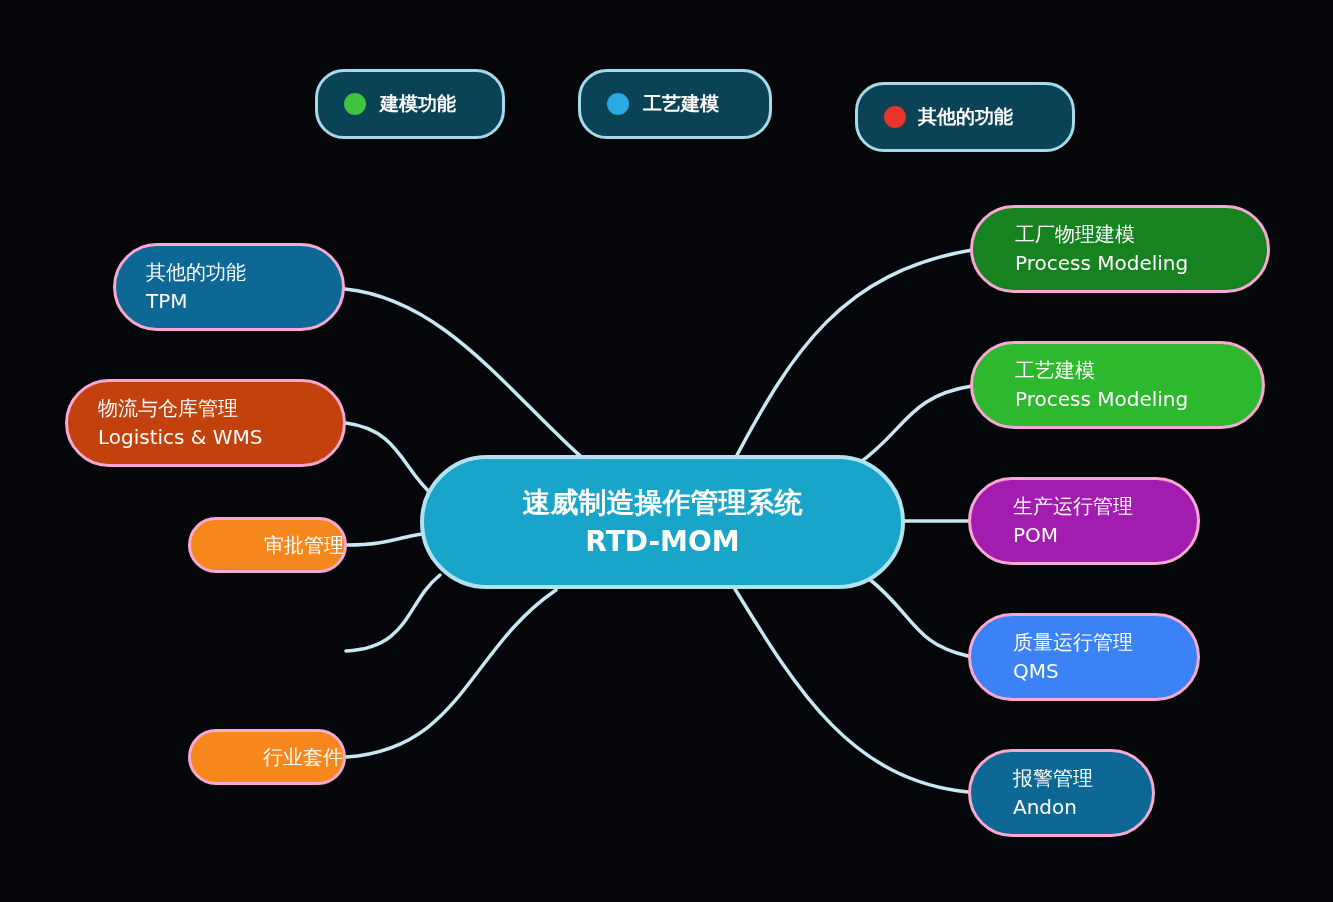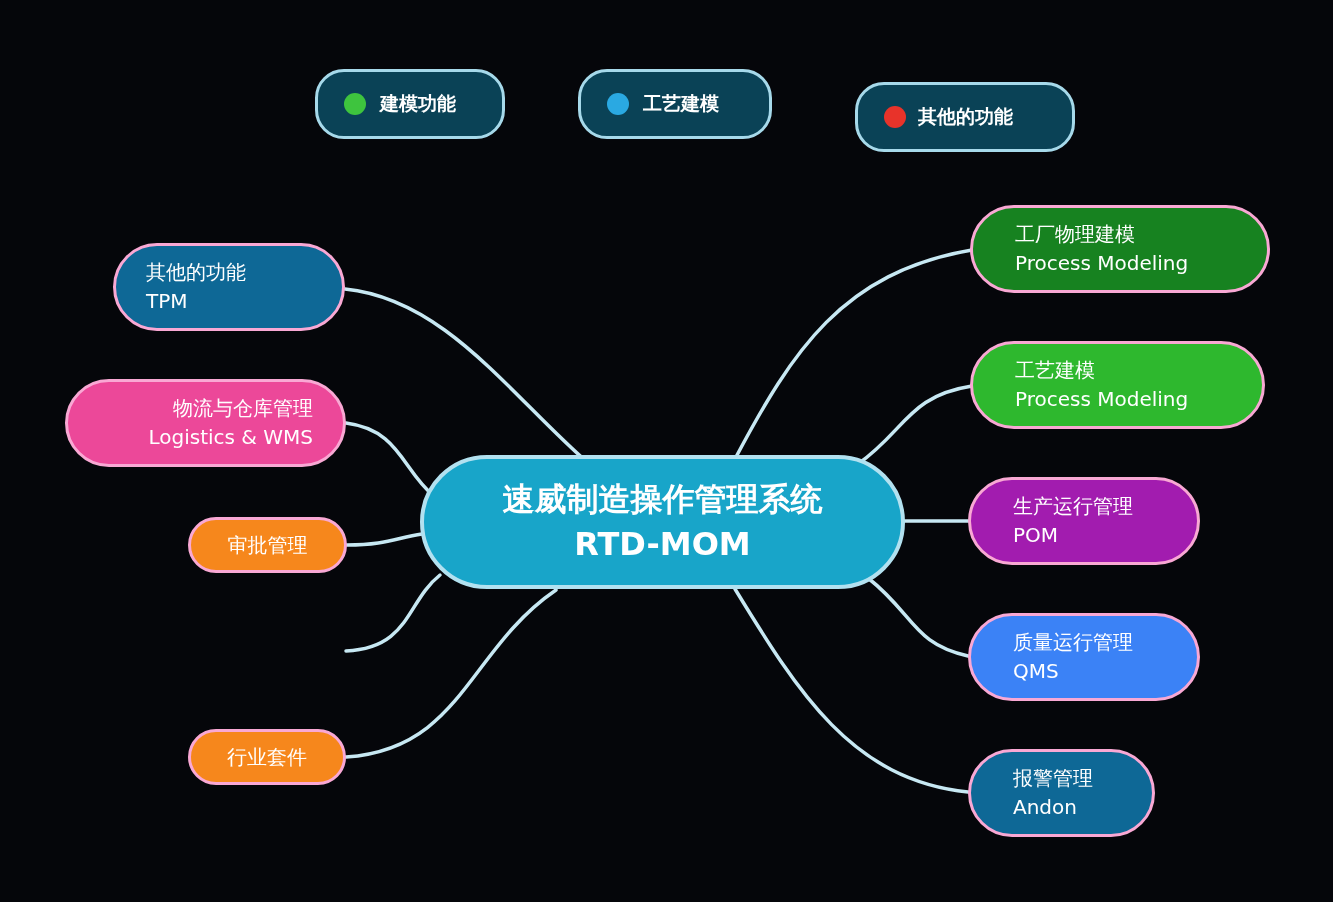--- a/index.html
+++ b/index.html
@@ -64,34 +64,34 @@
     line-height: 1.45;
   }
   .node.two.pad-lg {
     padding: 0 42px;
   }
   .node.one {
     height: 56px;
     border-radius: 28px;
     display: flex;
     align-items: center;
-    justify-content: center;
+    justify-content: flex-end;
     font-size: 20px;
   }
   .center-node {
     position: absolute;
     left: 420px;
     top: 455px;
     width: 485px;
     height: 134px;
     border: 4px solid #b2e1f0;
     border-radius: 68px;
     color: #ffffff;
     font-weight: bold;
-    font-size: 32px;
+    font-size: 28px;
     line-height: 1.4;
     display: flex;
     flex-direction: column;
     align-items: center;
     justify-content: center;
     text-align: center;
     box-sizing: border-box;
   }
 </style>
 </head>
@@ -127,21 +127,21 @@
 
   <div class="center-node" style="background-color: rgb(24, 165, 201);">
     <div>速威制造操作管理系统</div>
     <div>RTD-MOM</div>
   </div>
 
   <div class="node two" style="left: 113px; top: 243px; width: 232px; background-color: rgb(14, 104, 150);">
     <div>其他的功能</div>
     <div>TPM</div>
   </div>
-  <div class="node two" style="left: 65px; top: 379px; width: 281px; background-color: #ec4899; align-items: flex-end;">
+  <div class="node two" style="left: 65px; top: 379px; width: 281px; background-color: #c2410c;">
     <div>物流与仓库管理</div>
     <div>Logistics &amp; WMS</div>
   </div>
   <div class="node one" style="left: 188px; top: 517px; width: 159px; background-color: rgb(246, 135, 28);">
     <div>审批管理</div>
   </div>
   <div class="node one" style="left: 188px; top: 729px; width: 158px; background-color: rgb(246, 135, 28);">
     <div>行业套件</div>
   </div>
 

